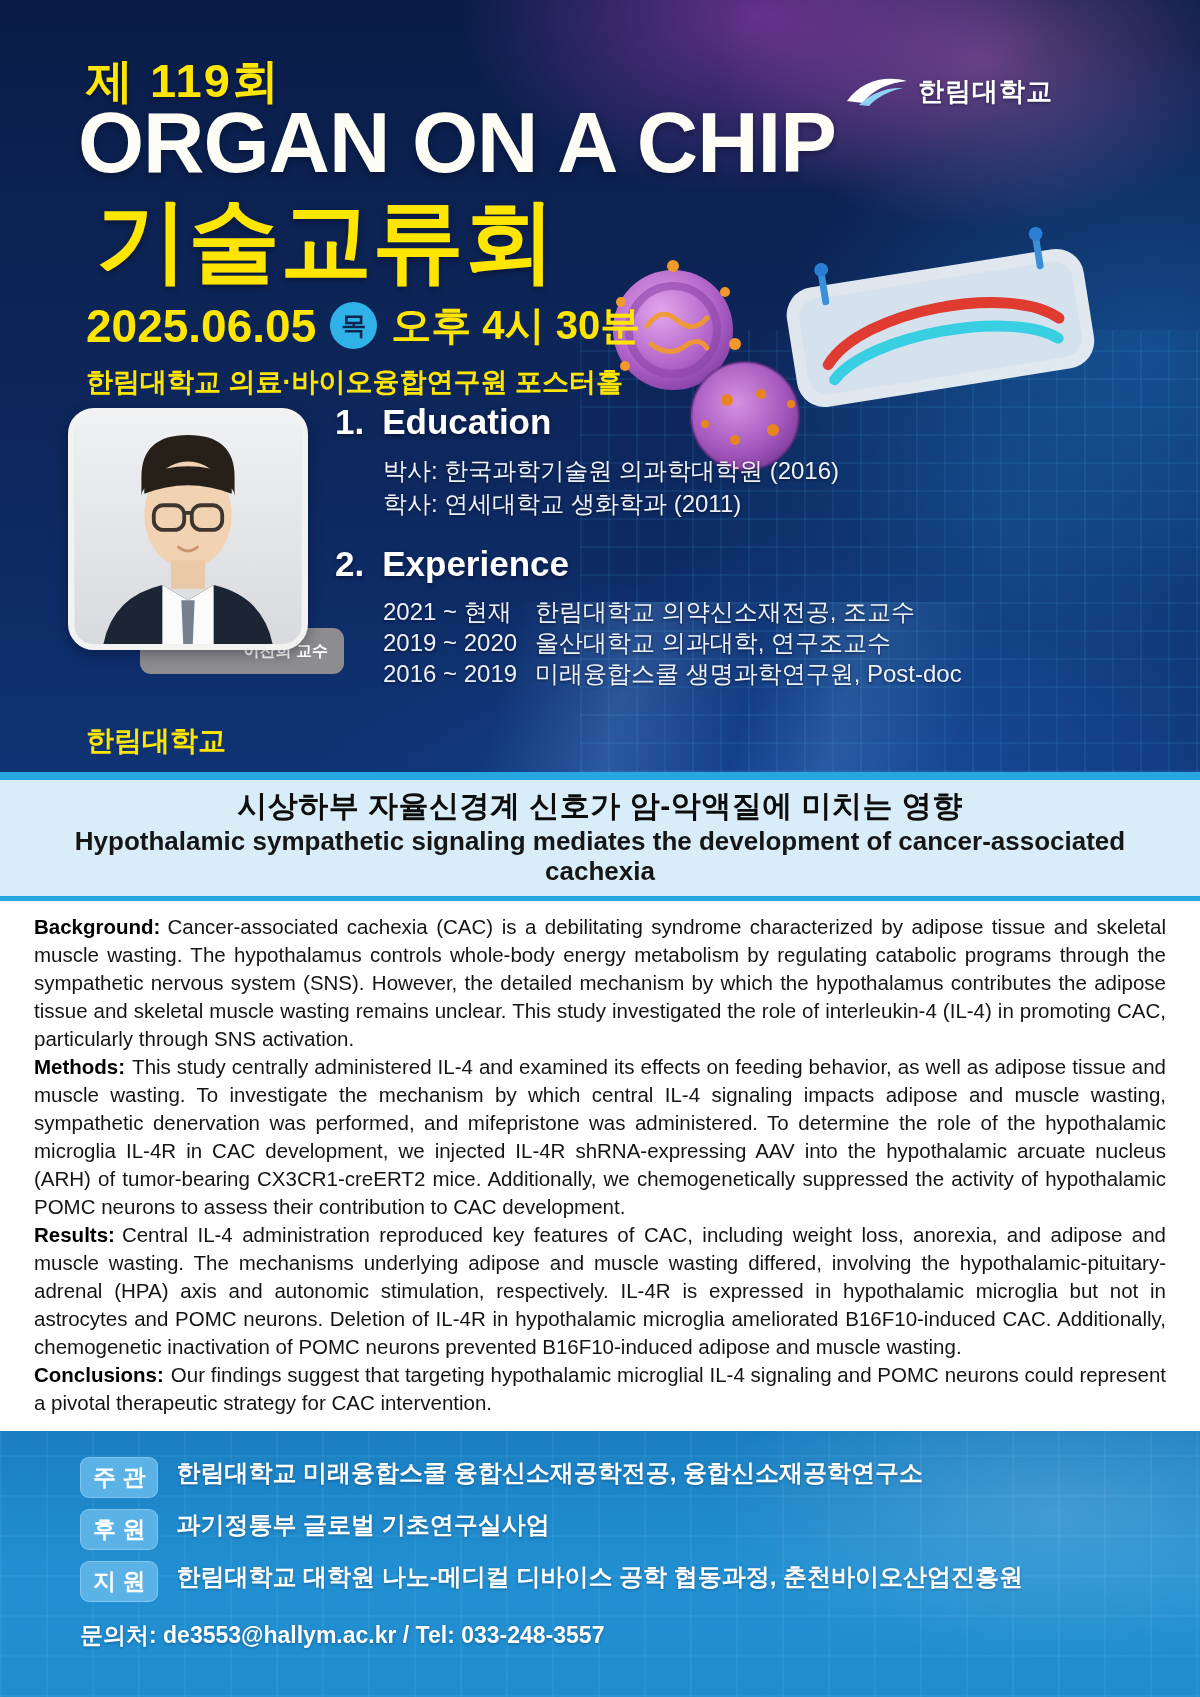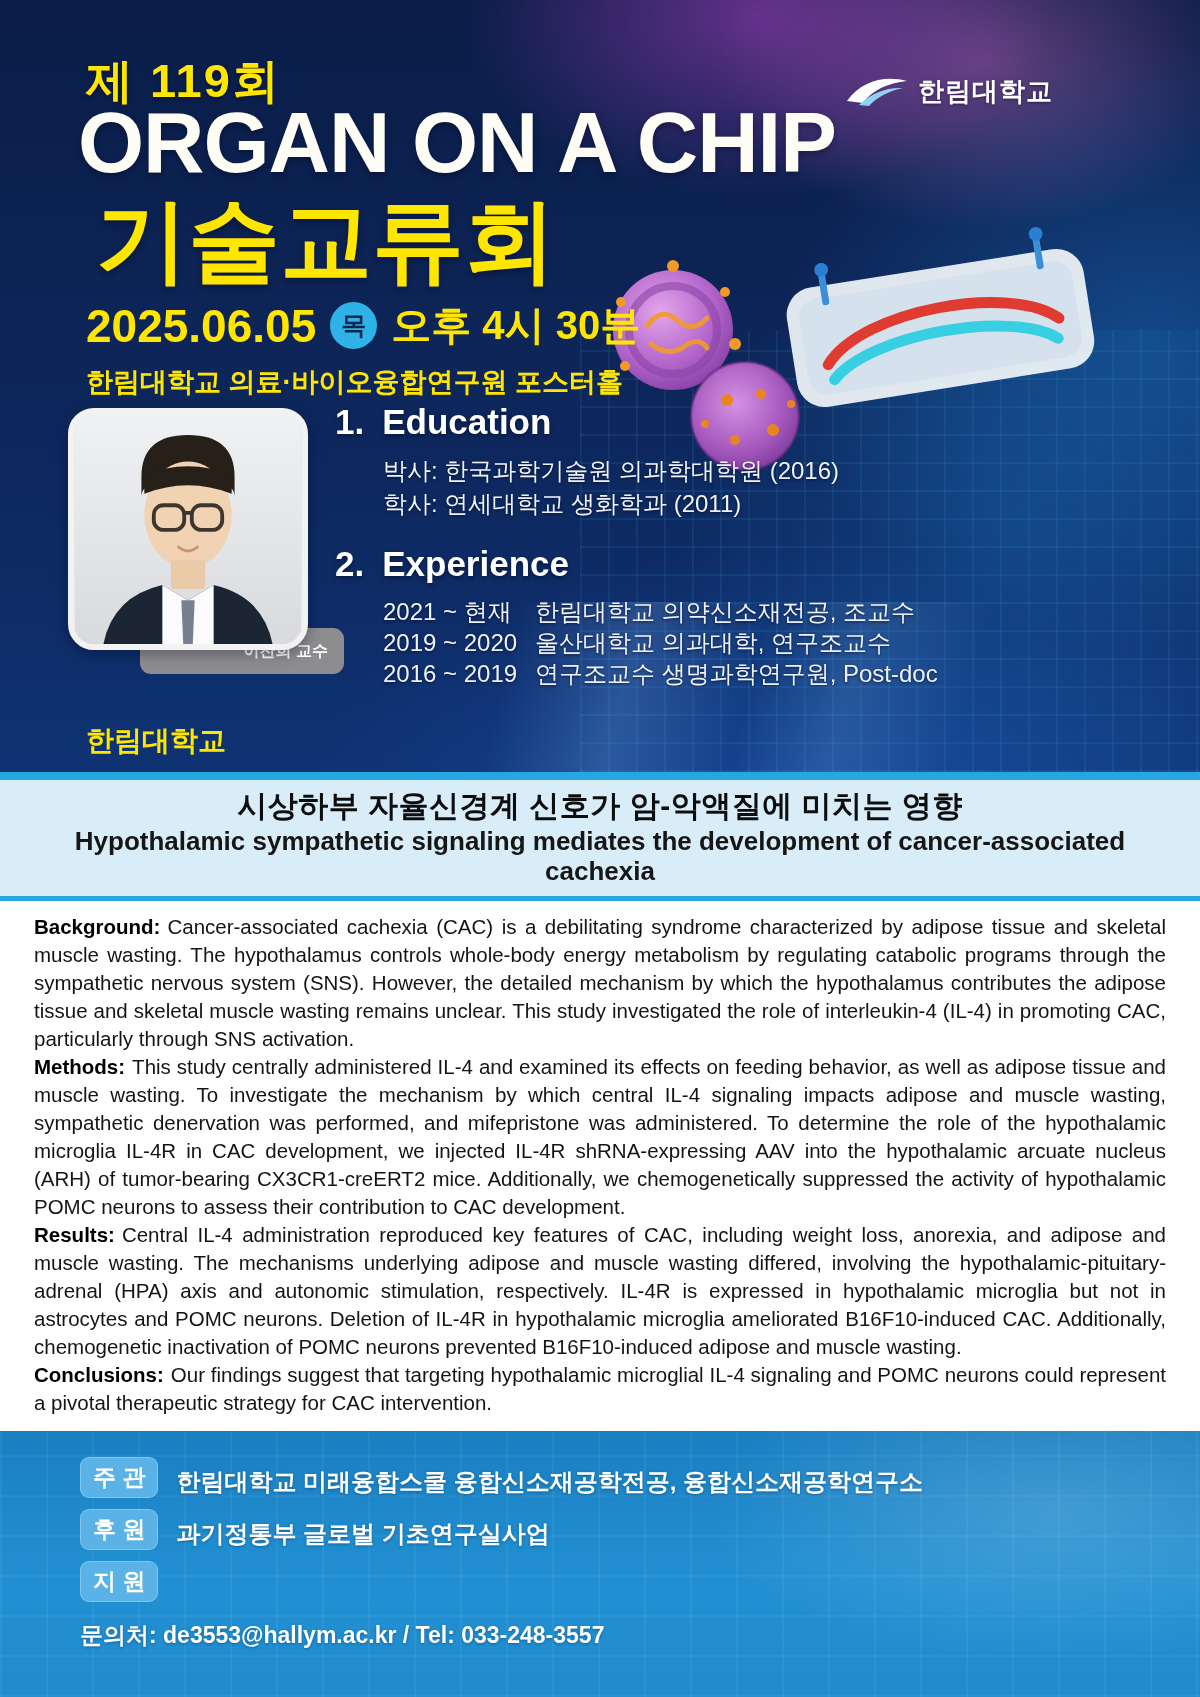--- a/index.html
+++ b/index.html
@@ -93,21 +93,21 @@
 
   
   .org{
     flex:1 0 auto; position:relative; padding:26px 60px 16px 80px; color:#fff;
     background:
       repeating-linear-gradient(90deg, rgba(255,255,255,.05) 0 2px, transparent 2px 46px),
       repeating-linear-gradient(0deg, rgba(255,255,255,.04) 0 2px, transparent 2px 40px),
       radial-gradient(ellipse 500px 220px at 88% 30%, rgba(255,255,255,.16), transparent 70%),
       linear-gradient(180deg,#1a7fc1 0%, #2190d2 55%, #1f8ccd 100%);
   }
-  .org-row{ display:flex; align-items:flex-end; gap:18px; margin-bottom:11px; }
+  .org-row{ display:flex; align-items:flex-start; gap:18px; margin-bottom:11px; }
   .org-chip{ flex:0 0 auto; background:#5ab2e6; border-radius:9px; padding:5px 13px;
     font-size:23px; font-weight:700; color:#fff; box-shadow:inset 0 0 0 1px rgba(255,255,255,.25); }
   .org-text{ font-size:24px; font-weight:700; text-shadow:0 1px 3px rgba(0,20,50,.35); }
   .contact{ margin-top:18px; font-size:23px; font-weight:600; text-shadow:0 1px 3px rgba(0,20,50,.35); }
 </style>
 </head>
 <body>
 
 <div class="poster">
 
@@ -220,21 +220,21 @@
         <div class="exp-row">
           <span class="exp-period">2021 ~ 현재</span>
           <span class="exp-detail">한림대학교 의약신소재전공, 조교수</span>
         </div>
         <div class="exp-row">
           <span class="exp-period">2019 ~ 2020</span>
           <span class="exp-detail">울산대학교 의과대학, 연구조교수</span>
         </div>
         <div class="exp-row">
           <span class="exp-period">2016 ~ 2019</span>
-          <span class="exp-detail">연구조교수 생명과학연구원, Post-doc</span>
+          <span class="exp-detail">미래융합스쿨 생명과학연구원, Post-doc</span>
         </div>
       </div>
     </section>
   </header>
 
   <section class="talk-title">
     <div class="title-ko">시상하부 자율신경계 신호가 암-악액질에 미치는 영향</div>
     <div class="title-en">Hypothalamic sympathetic signaling mediates the development of cancer-associated cachexia</div>
   </section>
 
@@ -257,17 +257,18 @@
     <div class="org-row">
       <span class="org-chip">주 관</span>
       <span class="org-text">한림대학교 미래융합스쿨 융합신소재공학전공, 융합신소재공학연구소</span>
     </div>
     <div class="org-row">
       <span class="org-chip">후 원</span>
       <span class="org-text">과기정통부 글로벌 기초연구실사업</span>
     </div>
     <div class="org-row">
       <span class="org-chip">지 원</span>
+      <span class="org-text">한림대학교 대학원 나노-메디컬 디바이스 공학 협동과정, 춘천바이오산업진흥원</span>
     </div>
     <div class="contact">문의처: de3553@hallym.ac.kr / Tel: 033-248-3557</div>
   </footer>
 
 </div>
 
 </body></html>

